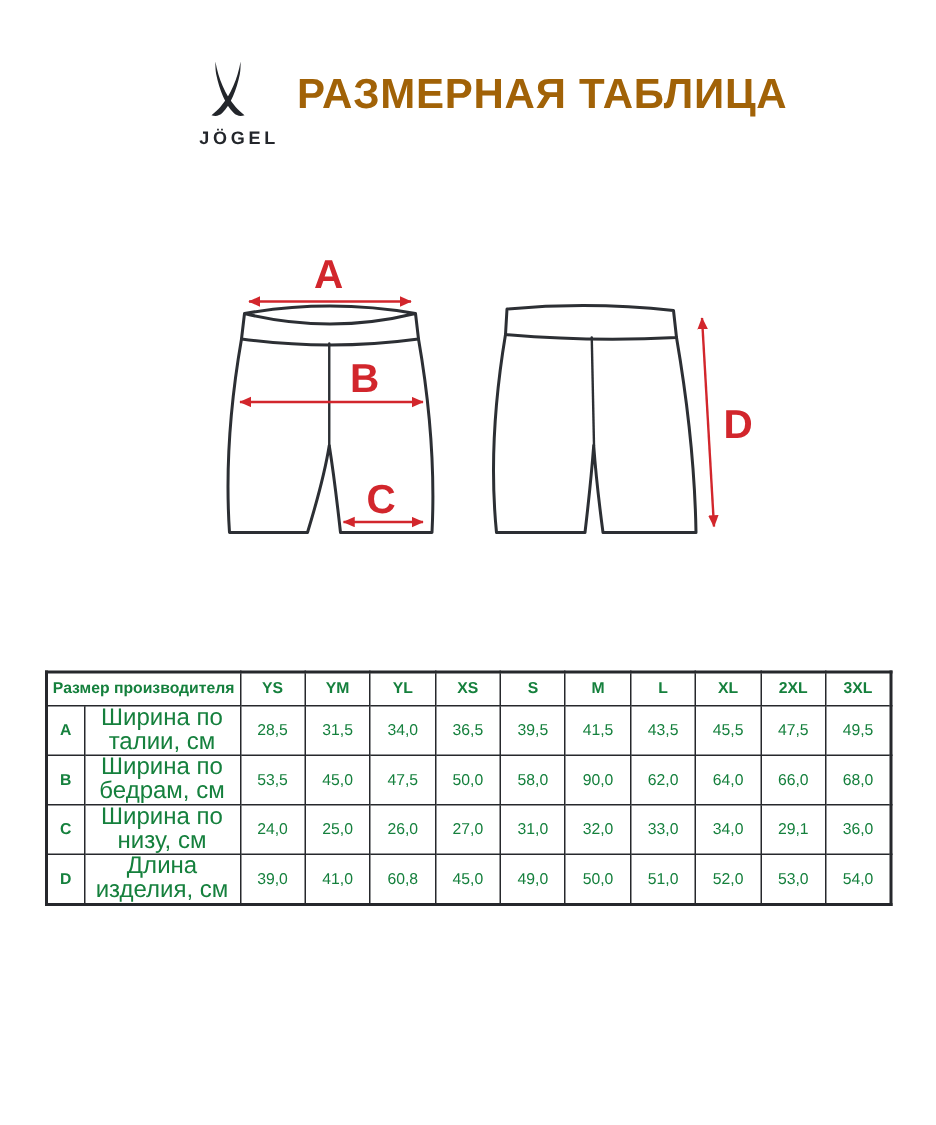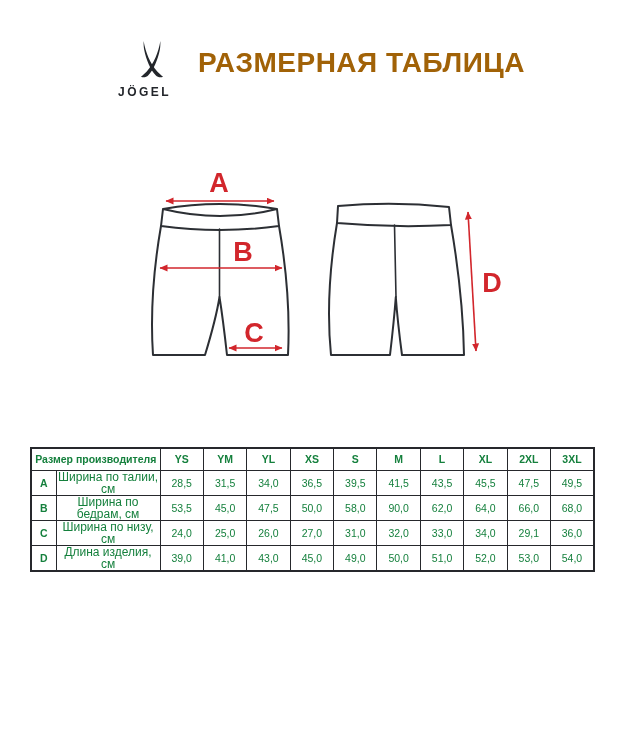--- a/index.html
+++ b/index.html
@@ -1,37 +1,37 @@
 <!DOCTYPE html>
 <html><head>
 <meta charset="utf-8">
 <style>
   html,body{margin:0;padding:0;background:#ffffff;}
   body{width:624px;height:750px;font-family:"Liberation Sans", sans-serif;}
   .page{position:relative;width:624px;height:750px;background:#fff;overflow:hidden;}
 
   
-  .logo{position:absolute;left:118px;top:40px;width:68px;text-align:left;}
+  .logo{position:absolute;left:118px;top:40px;width:68px;text-align:right;}
   .logo svg{display:block;margin:0 auto;}
   .wordmark{margin-top:3px;font-size:12px;font-weight:700;letter-spacing:2.5px;color:#23262b;white-space:nowrap;}
   .title{position:absolute;left:198px;top:47px;margin:0;font-size:28px;font-weight:700;
          color:#a16207;letter-spacing:.5px;white-space:nowrap;}
 
   
   .diagram{position:absolute;left:0;top:155px;width:624px;height:235px;}
   .diagram svg{display:block;}
   .measure-letter{font-family:"Liberation Sans", sans-serif;font-size:27px;font-weight:700;}
 
   
   table.size-table{position:absolute;left:30px;top:447px;width:563px;border-collapse:collapse;
                    table-layout:fixed;color:#15803d;border:2px solid #26282c;}
   .size-table th,.size-table td{border:1px solid #26282c;height:21px;padding:0 1px;
                    text-align:center;vertical-align:middle;font-size:10.5px;line-height:1;}
   .size-table th{font-weight:700;}
-  .size-table td.lbl{font-weight:400;font-size:12px;}
+  .size-table td.lbl{font-weight:400;font-size:16px;}
   .c-key{width:25px}.c-label{width:104px}.c-size{width:43.4px}
 </style>
 </head>
 <body>
 
 <div class="page">
 
   <div class="logo">
     <svg width="32" height="42" viewBox="0 0 60 80" aria-hidden="true">
       <path fill="#23262b" d="M14,2 C18,24 26,44 40,60 C43,63 47,67 51,70 C46,72 41,71 37,67 C27,57 19,38 15,18 C14,13 14,7 14,2 Z"></path>
@@ -147,21 +147,21 @@
           <td>33,0</td>
           <td>34,0</td>
           <td>29,1</td>
           <td>36,0</td>
         </tr>
         <tr>
           <th>D</th>
           <td class="lbl">Длина изделия, см</td>
           <td>39,0</td>
           <td>41,0</td>
-          <td>43,0</td>
+          <td>60,8</td>
           <td>45,0</td>
           <td>49,0</td>
           <td>50,0</td>
           <td>51,0</td>
           <td>52,0</td>
           <td>53,0</td>
           <td>54,0</td>
         </tr>
       </tbody>
   </table>

